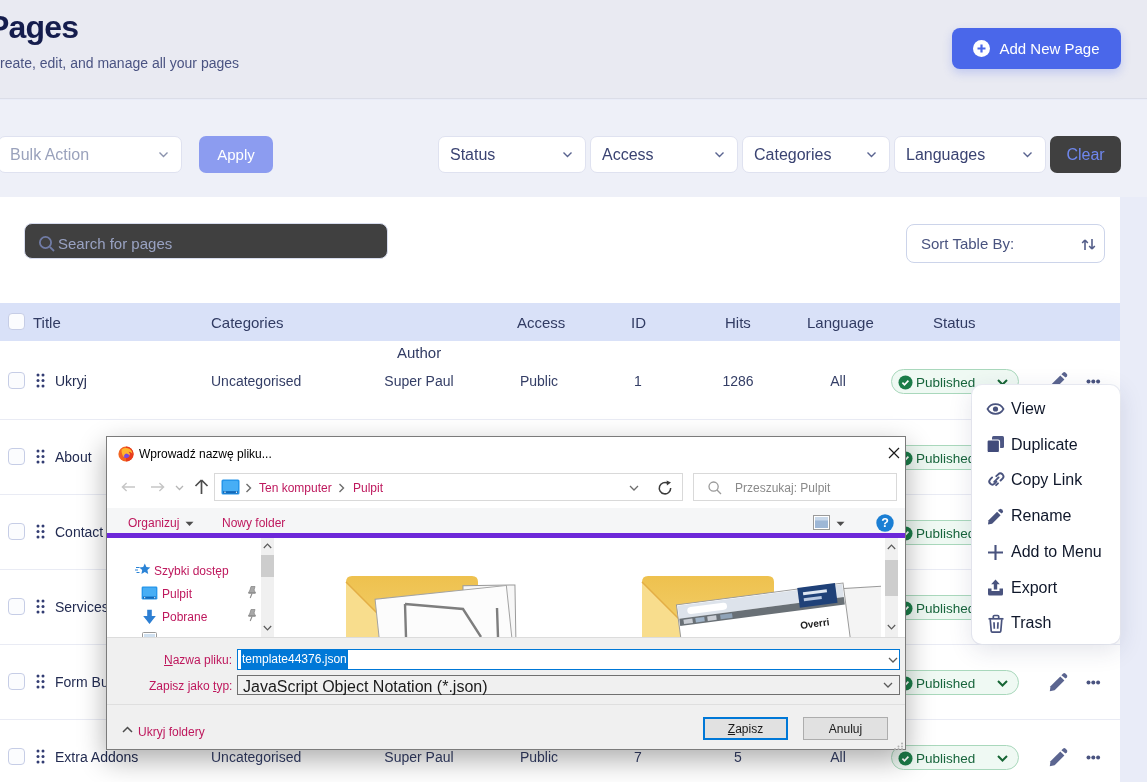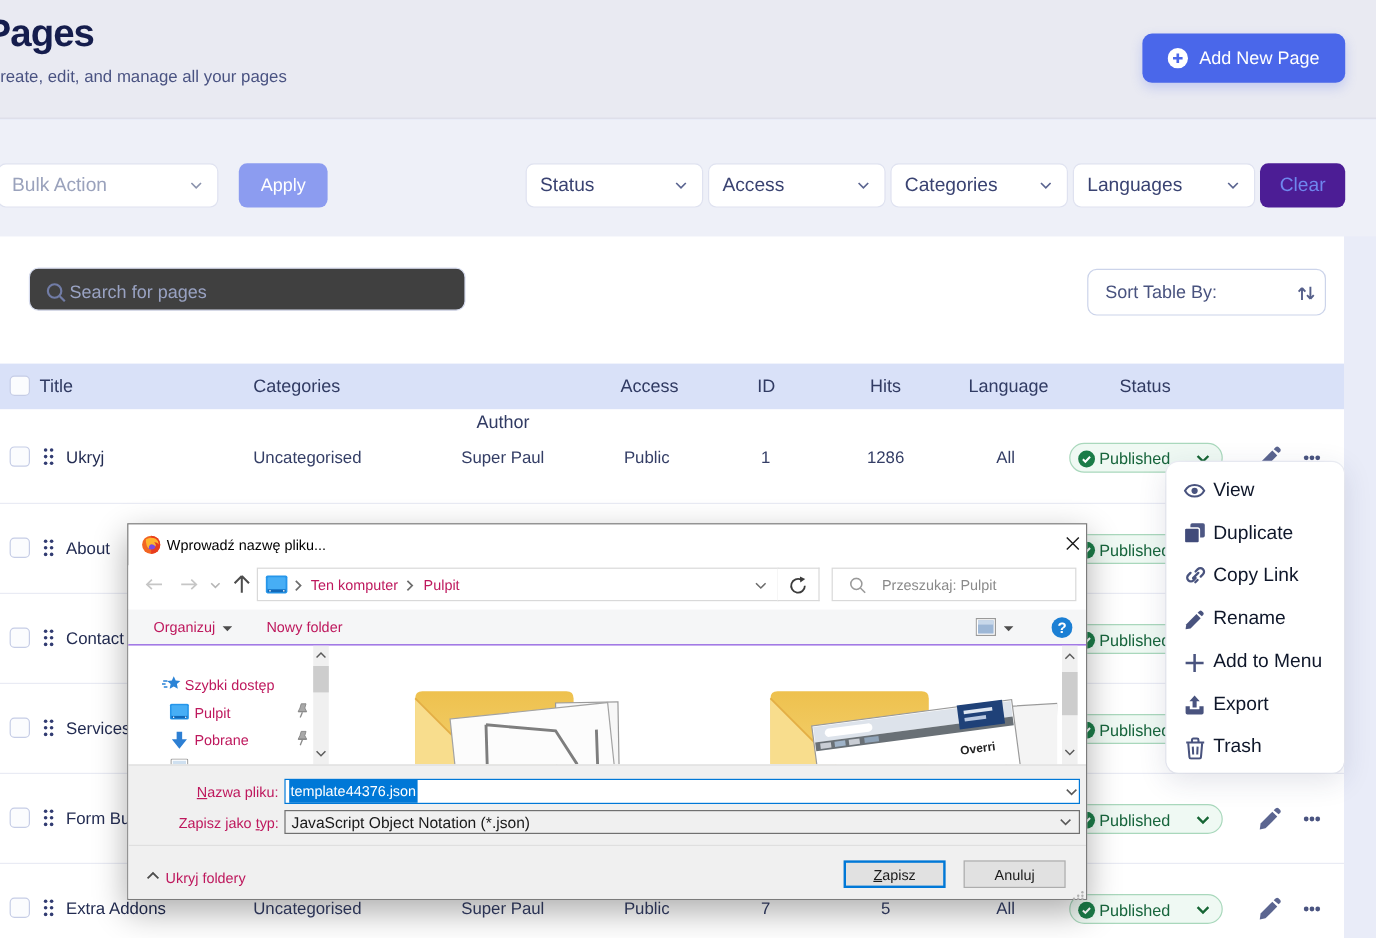--- a/index.html
+++ b/index.html
@@ -11,21 +11,21 @@
   #filterband { left:0; top:100px; width:1147px; height:97px; background:#eef0f8; }
   #card { left:-20px; top:197px; width:1140px; height:585px; background:#ffffff; }
   h1.pg { position:absolute; left:-12px; top:9px; font-size:32px; font-weight:700; color:#151d4d; letter-spacing:-0.8px; }
   p.sub { position:absolute; left:-10px; top:55px; font-size:14px; color:#4a5382; }
   
   #addbtn { left:952px; top:28px; width:169px; height:41px; background:#4a67ea; border-radius:8px; color:#fff; font-size:15px; display:flex; align-items:center; justify-content:center; gap:9px; box-shadow:0 4px 10px rgba(74,103,234,.25); }
   
   .sel { position:absolute; top:136px; height:37px; background:#fff; border:1px solid #dfe2f0; border-radius:7px; font-size:16px; color:#3a4372; display:flex; align-items:center; padding-left:11px; }
   .sel .chv { position:absolute; right:12px; top:50%; margin-top:-4px; }
   #apply { left:199px; top:136px; width:74px; height:37px; background:#8c9cf0; border-radius:7px; color:#fff; font-size:15px; display:flex; align-items:center; justify-content:center; }
-  #clear { left:1050px; top:136px; width:71px; height:37px; background:#4c1d95; border-radius:7px; color:#6f87ee; font-size:16px; display:flex; align-items:center; justify-content:center; }
+  #clear { left:1050px; top:136px; width:71px; height:37px; background:#404040; border-radius:7px; color:#6f87ee; font-size:16px; display:flex; align-items:center; justify-content:center; }
   
   #search { left:24px; top:223px; width:364px; height:36px; border:1px solid #d7dcee; border-radius:8px; background:#404040; }
   #search span { position:absolute; left:33px; top:11px; font-size:15px; color:#99a2c2; }
   #sortbox { left:906px; top:224px; width:199px; height:39px; border:1px solid #ccd4ea; border-radius:8px; background:#fff; }
   #sortbox span { position:absolute; left:14px; top:10px; font-size:15px; color:#49537f; }
   
   #thead { left:-20px; top:303px; width:1140px; height:38px; background:#d9e1f8; }
   .hc { position:absolute; top:11px; font-size:15px; color:#313b63; }
   .rowline { position:absolute; left:-20px; width:1140px; height:1px; background:#e9ebf4; }
   .ck { position:absolute; width:17px; height:17px; border:1px solid #c6cde6; border-radius:4px; background:#fbfcfe; }
@@ -37,21 +37,21 @@
   
   #menu { left:972px; top:385px; width:148px; height:259px; background:#fff; border-radius:10px; box-shadow:0 6px 24px rgba(35,45,95,.13), 0 0 0 1px #eef0f6; }
   .mi { position:absolute; left:39px; font-size:16px; color:#0f172a; }
   
   #dlg { left:106px; top:436px; width:800px; height:314px; background:#fff; border:1px solid #7b7b7b; box-shadow:0 10px 26px rgba(0,0,0,.32); font-size:12px; color:#1a1a1a; }
   #dlg .ttl { position:absolute; left:32px; top:10px; font-size:12px; color:#000; }
   #navrow { position:absolute; left:0; top:34px; width:798px; height:37px; background:#fff; }
   #crumb { position:absolute; left:107px; top:2px; width:435px; height:28px; border:1px solid #d9d9d9; background:#fff; }
   #refreshbox { position:absolute; left:541px; top:2px; width:35px; height:28px; border:1px solid #d9d9d9; border-left:none; background:#fff; }
   #searchw { position:absolute; left:586px; top:2px; width:204px; height:28px; border:1px solid #d9d9d9; background:#fff; }
-  #toolbar { position:absolute; left:0; top:71px; width:798px; height:30px; background:#f5f6f7; border-bottom:1px solid #6d28d9; }
+  #toolbar { position:absolute; left:0; top:71px; width:798px; height:30px; background:#f5f6f7; border-bottom:5px solid #6d28d9; }
   #content { position:absolute; left:0; top:101px; width:798px; height:99px; background:#fff; overflow:hidden; }
   #botarea { position:absolute; left:0; top:200px; width:798px; height:112px; background:#f0f0f0; border-top:1px solid #dcdcdc; }
   .wlbl { position:absolute; font-size:12px; color:#be185d; }
   #fninput { position:absolute; left:130px; top:11px; width:663px; height:21px; background:#fff; border:1px solid #0078d7; }
   #ftype { position:absolute; left:130px; top:37px; width:663px; height:20px; background:#f0f0f0; border:1px solid #707070; }
   .wbtn { position:absolute; top:280px; width:85px; height:23px; background:#e1e1e1; font-size:12px; text-align:center; line-height:21px; }
   svg { display:block; }
 </style>
 </head>
 <body>
@@ -600,21 +600,21 @@
   <div id="botarea">
     <span class="wlbl" style="left:57px;top:15px;"><u>N</u>azwa pliku:</span>
     <div id="fninput">
       <span class="abs" style="left:3px;top:0;height:19px;background:#0078d7;color:#fff;font-size:12px;line-height:19px;padding:0 1px;">template44376.json</span>
       <svg class="abs" style="left:650px;top:7px;" width="10" height="7" viewBox="0 0 10 7">
           <path d="M1 1l4 4 4-4" stroke="#5a5a5a" stroke-width="1.3" fill="none"></path>
         </svg>
     </div>
     <span class="wlbl" style="left:42px;top:41px;">Zapisz jako <u>t</u>yp:</span>
     <div id="ftype">
-      <span class="abs" style="left:5px;top:2px;font-size:13px;color:#1a1a1a;">JavaScript Object Notation (*.json)</span>
+      <span class="abs" style="left:5px;top:2px;font-size:16px;color:#1a1a1a;">JavaScript Object Notation (*.json)</span>
       <svg class="abs" style="left:645px;top:6px;" width="10" height="7" viewBox="0 0 10 7">
           <path d="M1 1l4 4 4-4" stroke="#5a5a5a" stroke-width="1.3" fill="none"></path>
         </svg>
     </div>
     <div class="abs" style="left:0;top:66px;width:798px;height:1px;background:#dfdfdf;"></div>
     <svg class="abs" style="left:15px;top:88px;" width="11" height="7" viewBox="0 0 11 7">
         <path d="M1 6l4.5-4.5L10 6" stroke="#4d4d4d" stroke-width="1.5" fill="none"></path>
       </svg>
     <span class="wlbl" style="left:31px;top:87px;">Ukryj foldery</span>
     <div class="wbtn" style="left:596px;top:79px;border:2px solid #0078d7;"><u>Z</u>apisz</div>

